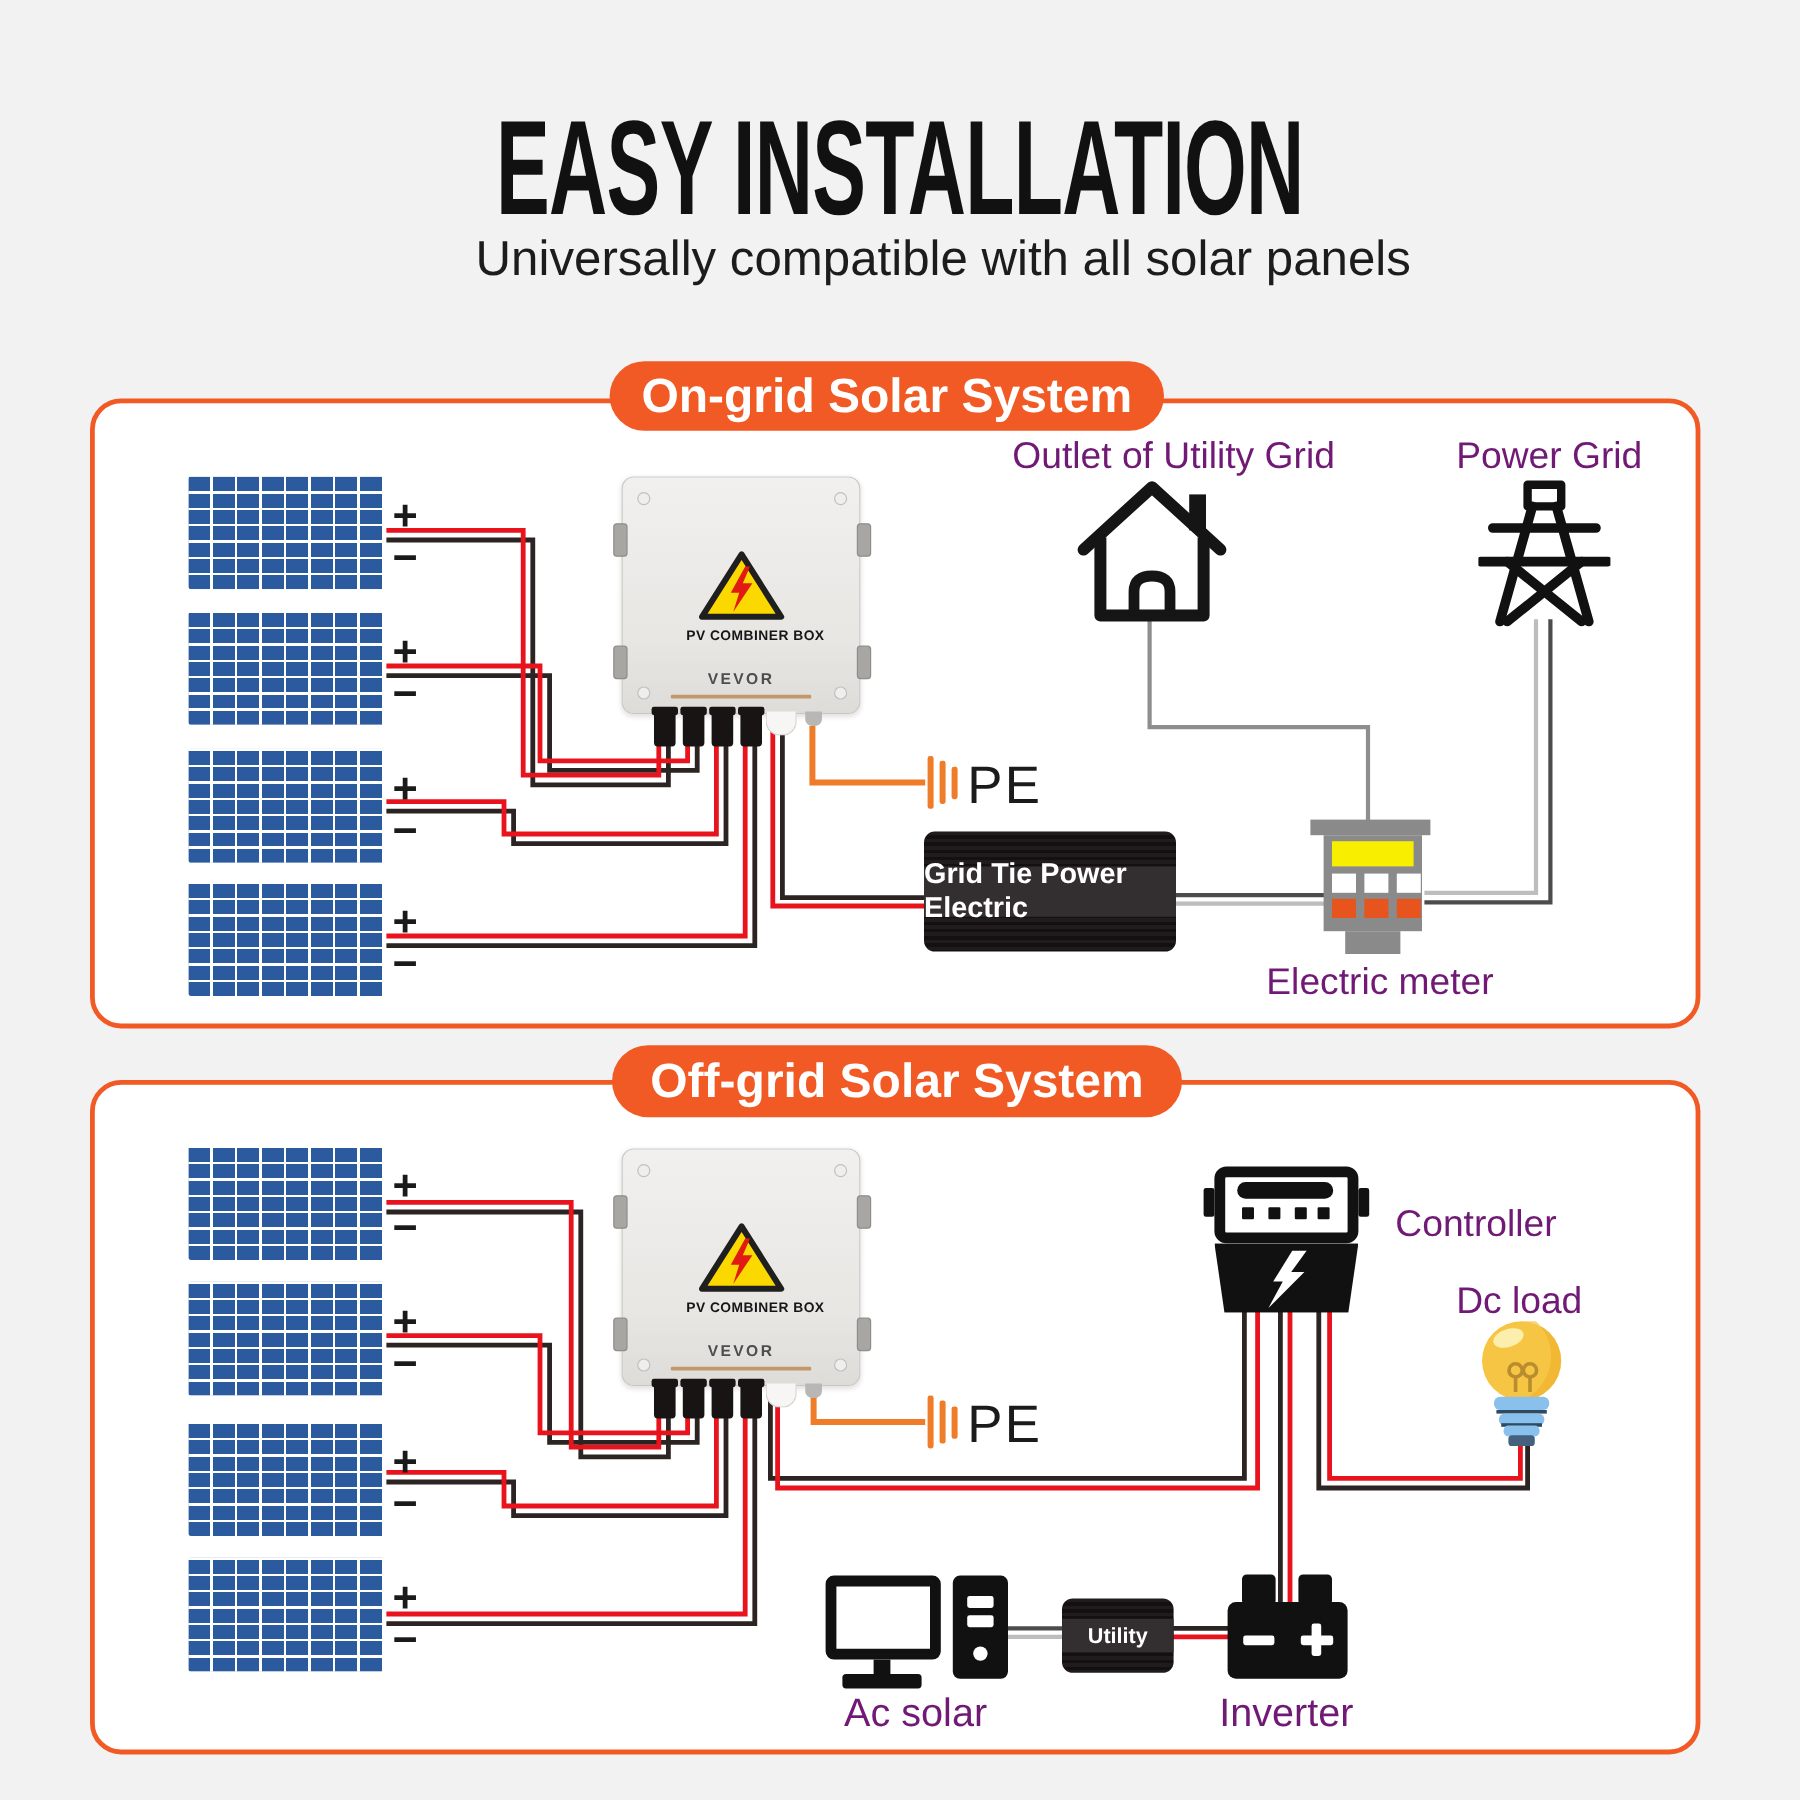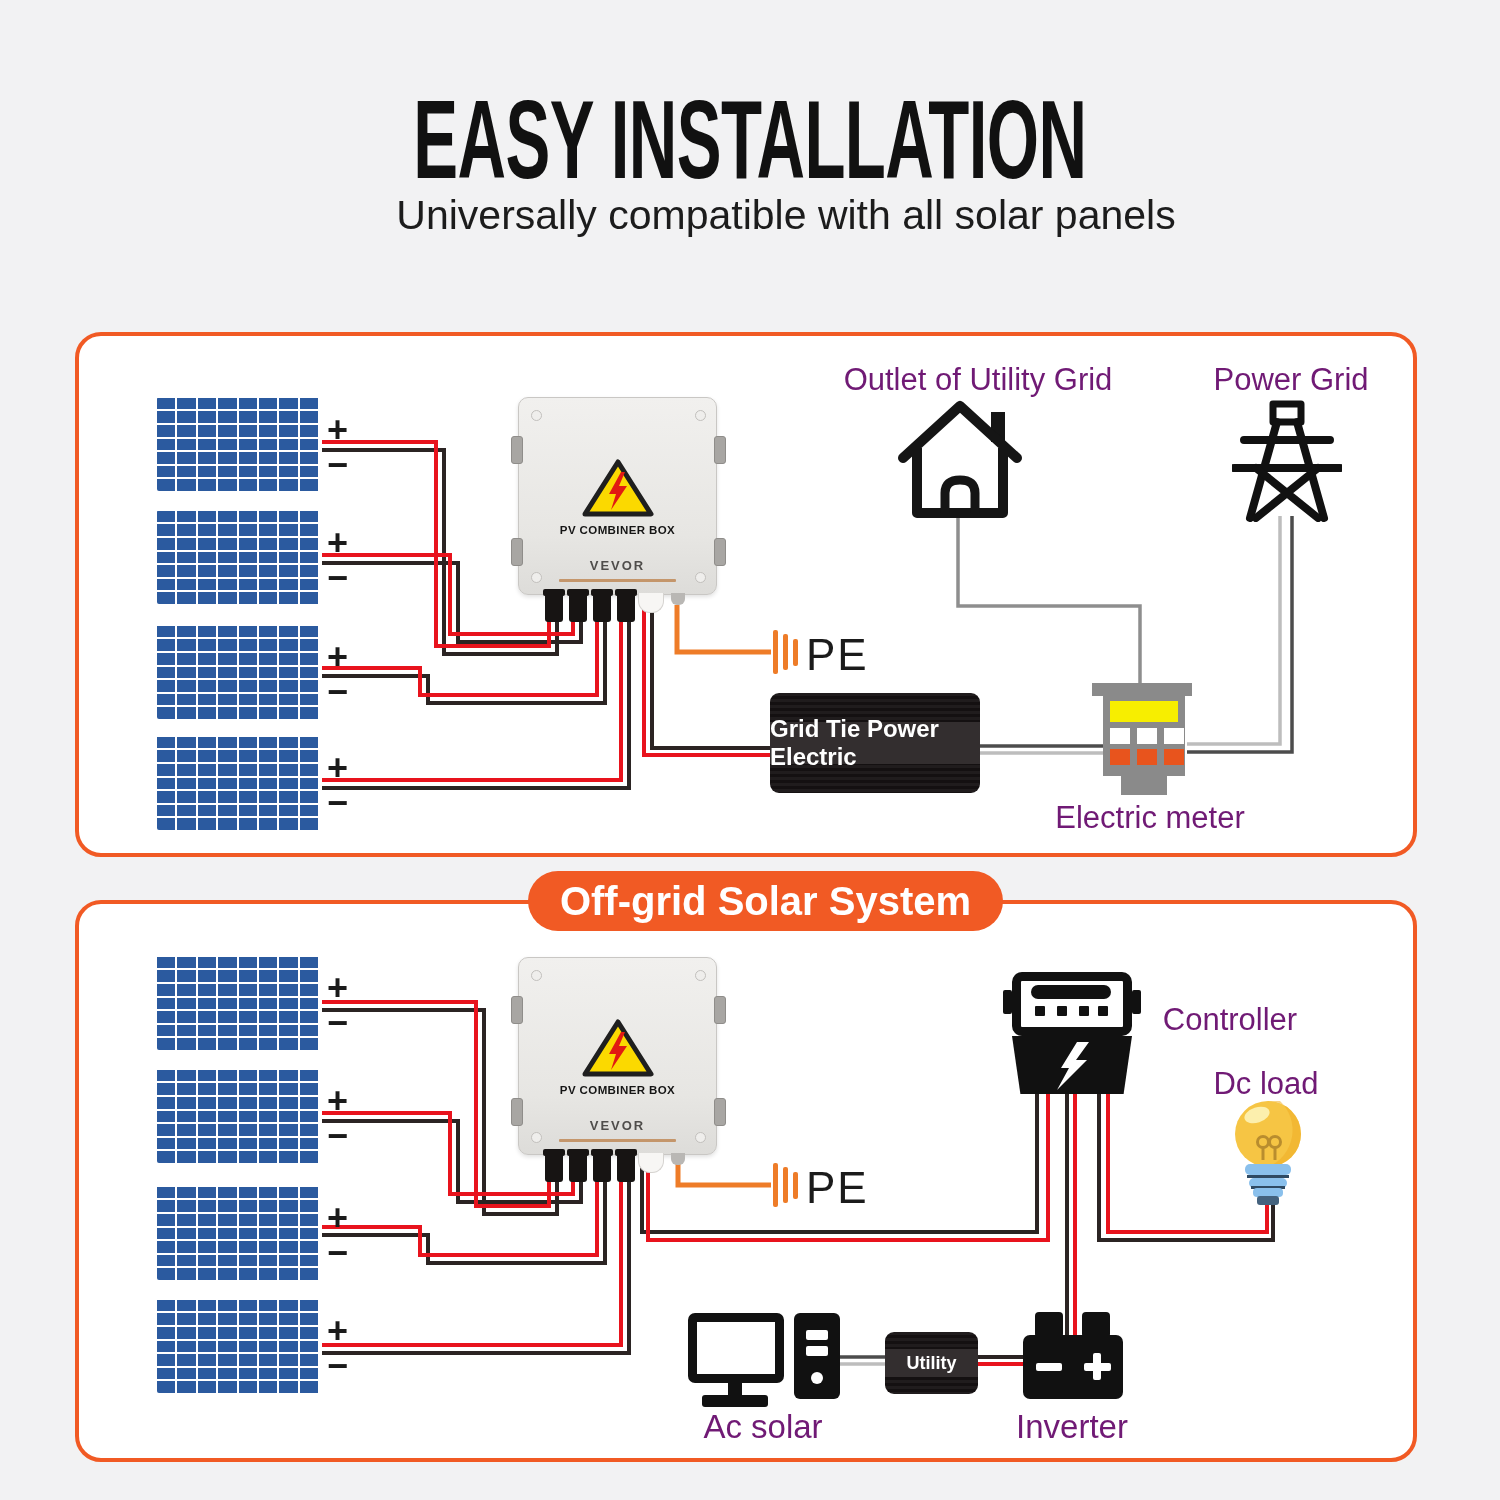--- a/index.html
+++ b/index.html
@@ -14,21 +14,21 @@
     font-size:41px;color:#1c1c1c;margin-left:36px;}
 
   
   .section-box{position:absolute;left:75px;width:1334px;background:#fff;
     border:4px solid var(--accent);border-radius:26px;}
   #sec1{top:332px;height:517px;}
   #sec2{top:900px;height:554px;}
   .pill{position:absolute;background:var(--accent);border-radius:30px;color:#fff;
     font-weight:bold;font-size:40px;text-align:center;z-index:6;}
   #pill1{left:508px;top:301px;width:462px;height:58px;line-height:58px;}
-  #pill2{left:528px;top:871px;width:475px;height:60px;line-height:60px;}
+  #pill2{left:510px;top:871px;width:475px;height:60px;line-height:60px;}
 
   
   .sp{position:absolute;left:157px;width:163px;border-radius:2px;z-index:3;
     background:
       repeating-linear-gradient(90deg,transparent 0 18.4px,#fff 18.4px 20.4px),
       repeating-linear-gradient(0deg,transparent 0 11.6px,#fff 11.6px 13.6px),
       var(--panel-blue);}
   .sign{position:absolute;left:327px;width:40px;font-size:36px;font-weight:700;
     color:#1a1a1a;line-height:1;z-index:3;}
 
@@ -47,21 +47,21 @@
   .pe-label{position:absolute;font-size:44px;color:#1b1b1b;letter-spacing:2px;z-index:3;}
 
   
   .combiner{position:absolute;left:518px;width:197px;height:196px;z-index:3;
     background:linear-gradient(180deg,#f1f0ee 0%,#e7e6e3 70%,#dddcd9 100%);
     border:1px solid #c9c7c4;border-radius:10px;box-shadow:0 2px 4px rgba(0,0,0,.12);}
   .combiner .screw{position:absolute;width:9px;height:9px;border-radius:50%;
     background:#efeeec;border:1.5px solid #c2c0bd;}
   .combiner .hinge{position:absolute;width:10px;height:26px;background:#a8a6a3;
     border:1px solid #8f8d8a;border-radius:3px;}
-  .combiner .cb-name{position:absolute;top:126px;left:0;width:100%;text-align:center;
+  .combiner .cb-name{position:absolute;top:126px;left:12px;width:100%;text-align:center;
     font-size:11.5px;font-weight:bold;color:#151515;letter-spacing:.4px;}
   .combiner .cb-brand{position:absolute;top:160px;left:0;width:100%;text-align:center;
     font-size:13px;font-weight:bold;color:#4f4d4b;letter-spacing:2px;}
   .combiner .cb-tagline{position:absolute;top:181px;left:40px;width:117px;height:3px;
     background:#c08a57;opacity:.85;border-radius:1px;}
   .combiner .conn{position:absolute;top:194px;width:18px;height:30px;background:#171413;
     border-radius:3px;background:linear-gradient(180deg,#3a3533 0 4px,#171413 4px);}
   .combiner .conn::before{content:"";position:absolute;left:-2px;top:-3px;width:22px;height:7px;
     background:#171413;border-radius:2px;}
   .combiner .gland{position:absolute;top:195px;left:119px;width:24px;height:19px;
@@ -161,20 +161,21 @@
       <path class="wr" d="M1075 1085 V1345"></path>
       <path class="wk" d="M1099 1085 V1240 H1273 V1195"></path>
       <path class="wr" d="M1108 1085 V1232 H1267 V1195"></path>
       <path class="wgd" d="M837 1357 H885"></path>
       <path class="wgl" d="M837 1364 H885"></path>
       <path class="wk" d="M975 1357 H1026"></path>
       <path class="wr" d="M975 1364 H1026"></path>
     </g>
   </svg>
 
+  <div id="pill1" class="pill">On-grid Solar System</div>
   <div id="pill2" class="pill">Off-grid Solar System</div>
 
   <div class="sp" style="top:397px;height:94px"></div>
   <div class="sp" style="top:510px;height:94px"></div>
   <div class="sp" style="top:624px;height:95px"></div>
   <div class="sp" style="top:735px;height:95px"></div>
   <div class="sign" style="top:412px">+</div>
   <div class="sign" style="top:447px">−</div>
   <div class="sign" style="top:525px">+</div>
   <div class="sign" style="top:560px">−</div>

